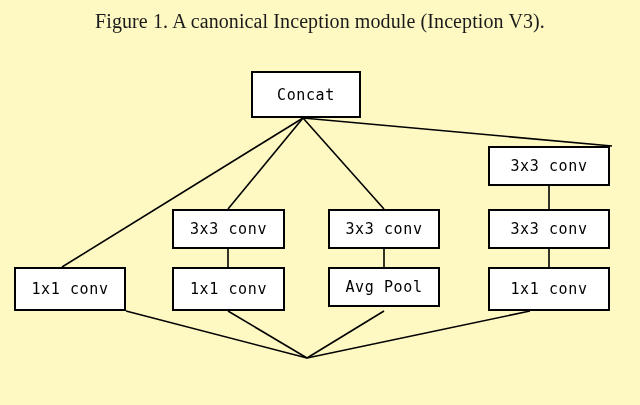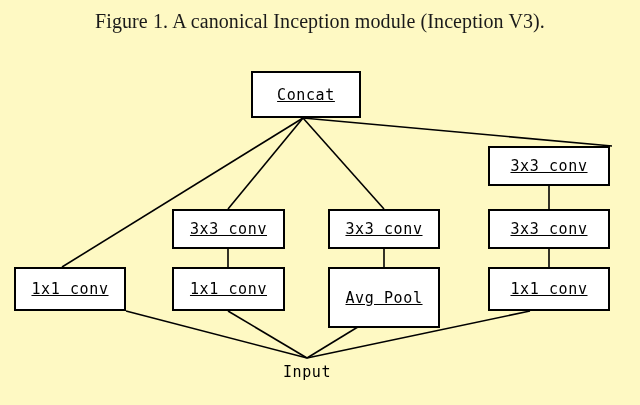--- a/index.html
+++ b/index.html
@@ -47,21 +47,20 @@
     background: #ffffff;
     display: flex;
     align-items: center;
     justify-content: center;
     font-family: "DejaVu Sans Mono", monospace;
     font-size: 15px;
     letter-spacing: 0.6px;
     color: #000000;
     white-space: nowrap;
     z-index: 3;
-    text-decoration: underline;
   }
   .free-label {
     position: absolute;
     font-family: "DejaVu Sans Mono", monospace;
     font-size: 15px;
     letter-spacing: 0.6px;
     color: #000000;
     white-space: nowrap;
     text-align: center;
     z-index: 3;
@@ -104,31 +103,30 @@
   </div>
 
   <div class="node-box" style="left: 172px; top: 267px; width: 113px; height: 44px;">
     <span>1x1 conv</span>
   </div>
 
   <div class="node-box" style="left: 328px; top: 209px; width: 112px; height: 40px;">
     <span>3x3 conv</span>
   </div>
 
-  <div class="node-box" style="left: 328px; top: 267px; width: 112px; height: 61px;">
+  <div class="node-box" style="left: 328px; top: 267px; width: 112px; height: 40px;">
     <span>Avg Pool</span>
   </div>
 
   <div class="node-box" style="left: 488px; top: 146px; width: 122px; height: 40px;">
     <span>3x3 conv</span>
   </div>
 
   <div class="node-box" style="left: 488px; top: 209px; width: 122px; height: 40px;">
     <span>3x3 conv</span>
   </div>
 
   <div class="node-box" style="left: 488px; top: 267px; width: 122px; height: 44px;">
     <span>1x1 conv</span>
   </div>
 
-  <div class="free-label" style="left: 277px; top: 363px; width: 60px;">Input</div>
 
 </div>
 
 </body></html>

